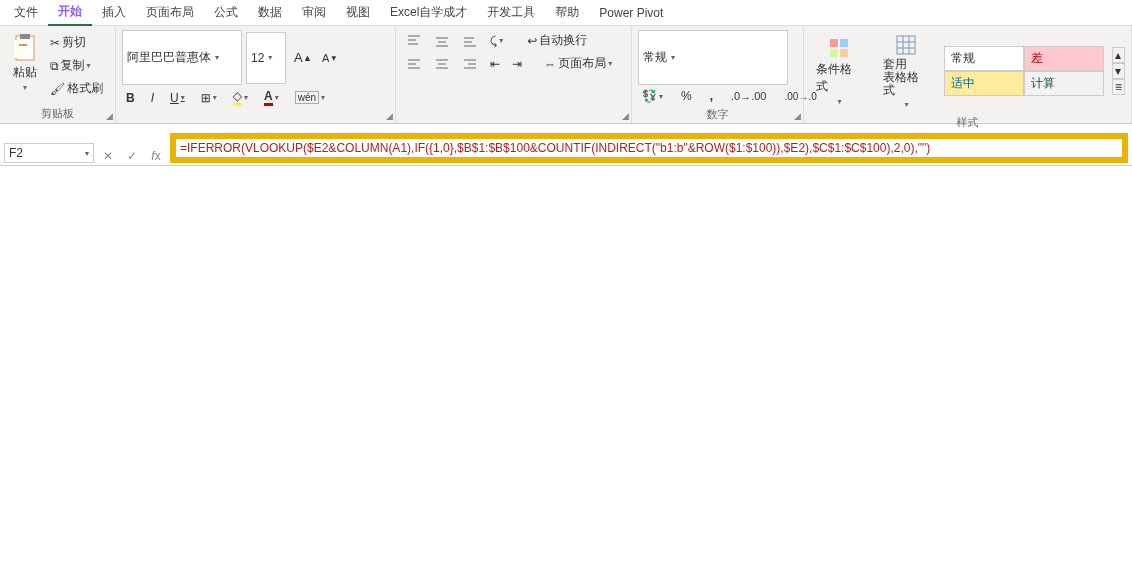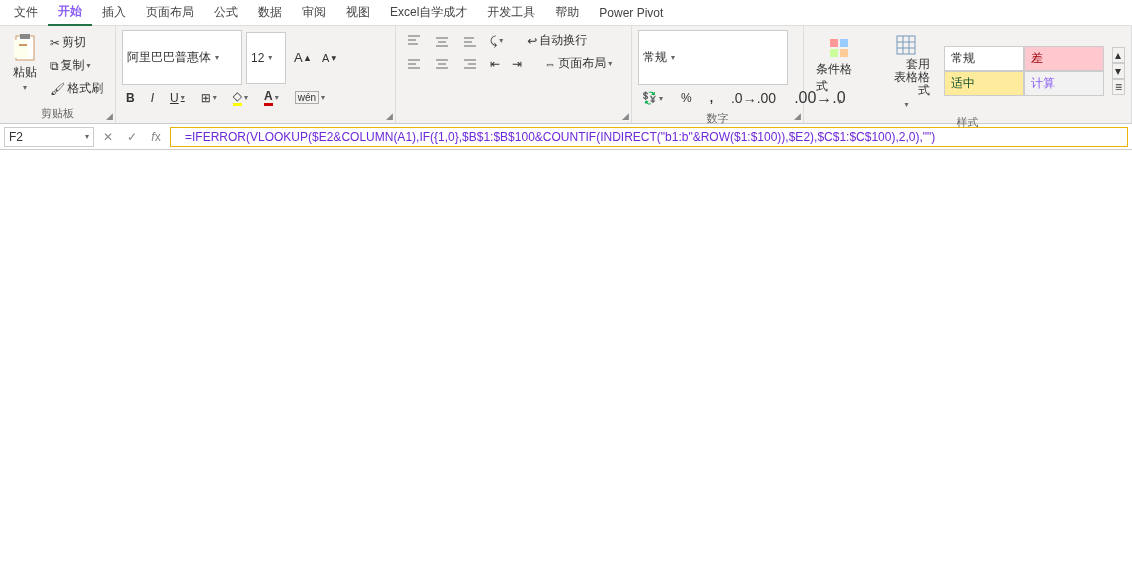--- a/index.html
+++ b/index.html
@@ -16,24 +16,24 @@
 .ribbon-group-label { text-align: center; font-size: 11px; color: #666; padding-top: 2px; }
 .ribbon-content { display: flex; flex-direction: column; gap: 2px; flex: 1; }
 .ribbon-row { display: flex; align-items: center; gap: 4px; white-space: nowrap; }
 .small-btn { display: flex; align-items: center; gap: 2px; padding: 2px 4px; cursor: pointer; font-size: 12px; }
 .big-btn { display: flex; flex-direction: column; align-items: center; gap: 2px; padding: 4px 6px; cursor: pointer; font-size: 12px; }
 .icon { display: inline-flex; justify-content: center; align-items: center; }
 .sel-box { border: 1px solid #ccc; background: #fff; padding: 18px 4px; font-size: 12px; display: inline-flex; align-items: center; gap: 4px; }
 .dropdown-arrow { font-size: 8px; color: #666; }
 
 
-.formula-bar { display: flex; align-items: center; border-bottom: 1px solid #ccc; height: 26px; background: #fff; padding: 2px 4px; gap: 4px; }
+.formula-bar { display: flex; align-items: flex-end; border-bottom: 1px solid #ccc; height: 42px; background: #fff; padding: 2px 4px; gap: 4px; }
 .name-box { border: 1px solid #ccc; width: 90px; padding: 2px 4px; font-size: 12px; display: flex; align-items: center; justify-content: space-between; }
 .fb-btn { width: 20px; text-align: center; color: #888; cursor: pointer; }
-.formula-input { flex: 1; border: 1px solid #eab308; padding: 2px 14px; font-size: 12px; color: #6d28d9; }
+.formula-input { flex: 1; border: 6px solid #eab308; padding: 2px 4px; font-size: 12px; color: #b91c1c; }
 
 
 .grid-area { position: relative; overflow: hidden; width: 1132px; }
 .launcher { position: absolute; right: 2px; bottom: 2px; font-size: 9px; color: #888; }
 
 .styles-grid { display: grid; grid-template-columns: 80px 80px; gap: 0; }
 .style-swatch { border: 1px solid #ccc; padding: 3px 6px; font-size: 12px; text-align: left; }
 </style>
 </head>
 <body>
@@ -208,24 +208,24 @@
       <div class="ribbon-row" style="gap:10px">
         <span class="small-btn">
             <span>💱</span>
             <span class="dropdown-arrow">▾</span>
           </span>
         <span class="small-btn">%</span>
         <span class="small-btn">
             <b>,</b>
           </span>
         <span class="small-btn">
-            <span style="font-size:14px">.0→.00</span>
-          </span>
-        <span class="small-btn">
-            <span style="font-size:16px">.00→.0</span>
+            <span style="font-size:11px">.0→.00</span>
+          </span>
+        <span class="small-btn">
+            <span style="font-size:10px">.00→.0</span>
           </span>
       </div>
     </div>
     <div class="ribbon-group-label">数字</div>
     <span class="launcher">◢</span>
   </div>
 
   <div class="ribbon-group" style="flex:1">
     <div class="ribbon-content" style="flex-direction:row;align-items:center;gap:8px">
       <div class="big-btn">
@@ -243,29 +243,29 @@
       <div class="big-btn">
         <span class="icon">
             <svg width="22" height="22">
               <rect x="2" y="2" width="18" height="18" fill="none" stroke="#79b"></rect>
               <line x1="2" y1="8" x2="20" y2="8" stroke="#79b"></line>
               <line x1="2" y1="14" x2="20" y2="14" stroke="#79b"></line>
               <line x1="8" y1="2" x2="8" y2="20" stroke="#79b"></line>
               <line x1="14" y1="2" x2="14" y2="20" stroke="#79b"></line>
             </svg>
           </span>
-        <span style="white-space:pre-line;text-align:right;line-height:1.1">套用
+        <span style="white-space:pre-line;text-align:left;line-height:1.1">套用
 表格格式</span>
         <span class="dropdown-arrow">▾</span>
       </div>
       <div class="styles-grid">
         <div class="style-swatch" style="background:#fff">常规</div>
         <div class="style-swatch" style="background:#ffc7ce;color:#9c0006">差</div>
-        <div class="style-swatch" style="background:#ffeb9c;color:#14532d">适中</div>
-        <div class="style-swatch" style="background:#f2f2f2;color:#8b5cf6">计算</div>
+        <div class="style-swatch" style="background:#ffeb9c;color:#0369a1">适中</div>
+        <div class="style-swatch" style="background:#f2f2f2;color:#14532d">计算</div>
       </div>
       <div style="display:flex;flex-direction:column;gap:0">
         <span class="small-btn" style="border:1px solid #ccc;padding:0 2px">▴</span>
         <span class="small-btn" style="border:1px solid #ccc;padding:0 2px">▾</span>
         <span class="small-btn" style="border:1px solid #ccc;padding:0 2px">≡</span>
       </div>
     </div>
     <div class="ribbon-group-label">样式</div>
   </div>
 </div>

